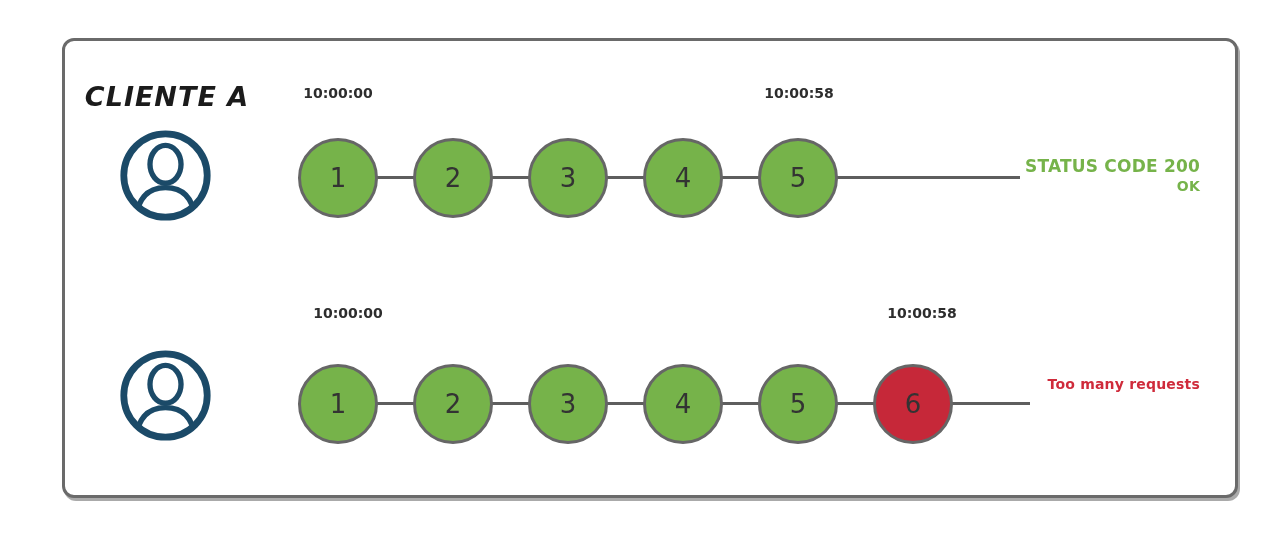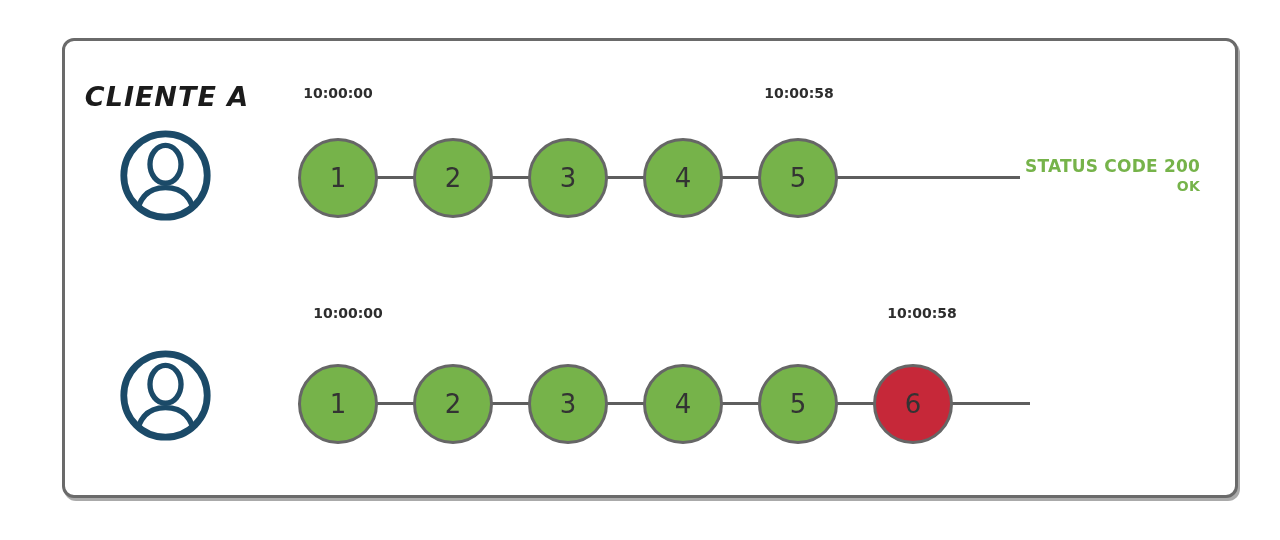--- a/index.html
+++ b/index.html
@@ -130,14 +130,15 @@
     <div class="track"></div>
   <div class="circle ok">1</div>
       <div class="circle ok">2</div>
       <div class="circle ok">3</div>
       <div class="circle ok">4</div>
       <div class="circle ok">5</div>
       <div class="circle limited">6</div>
     </div>
 
   <div class="status limited">
+    <div class="line2">Too many requests</div>
   </div>
 </div>
 
 </body></html>

